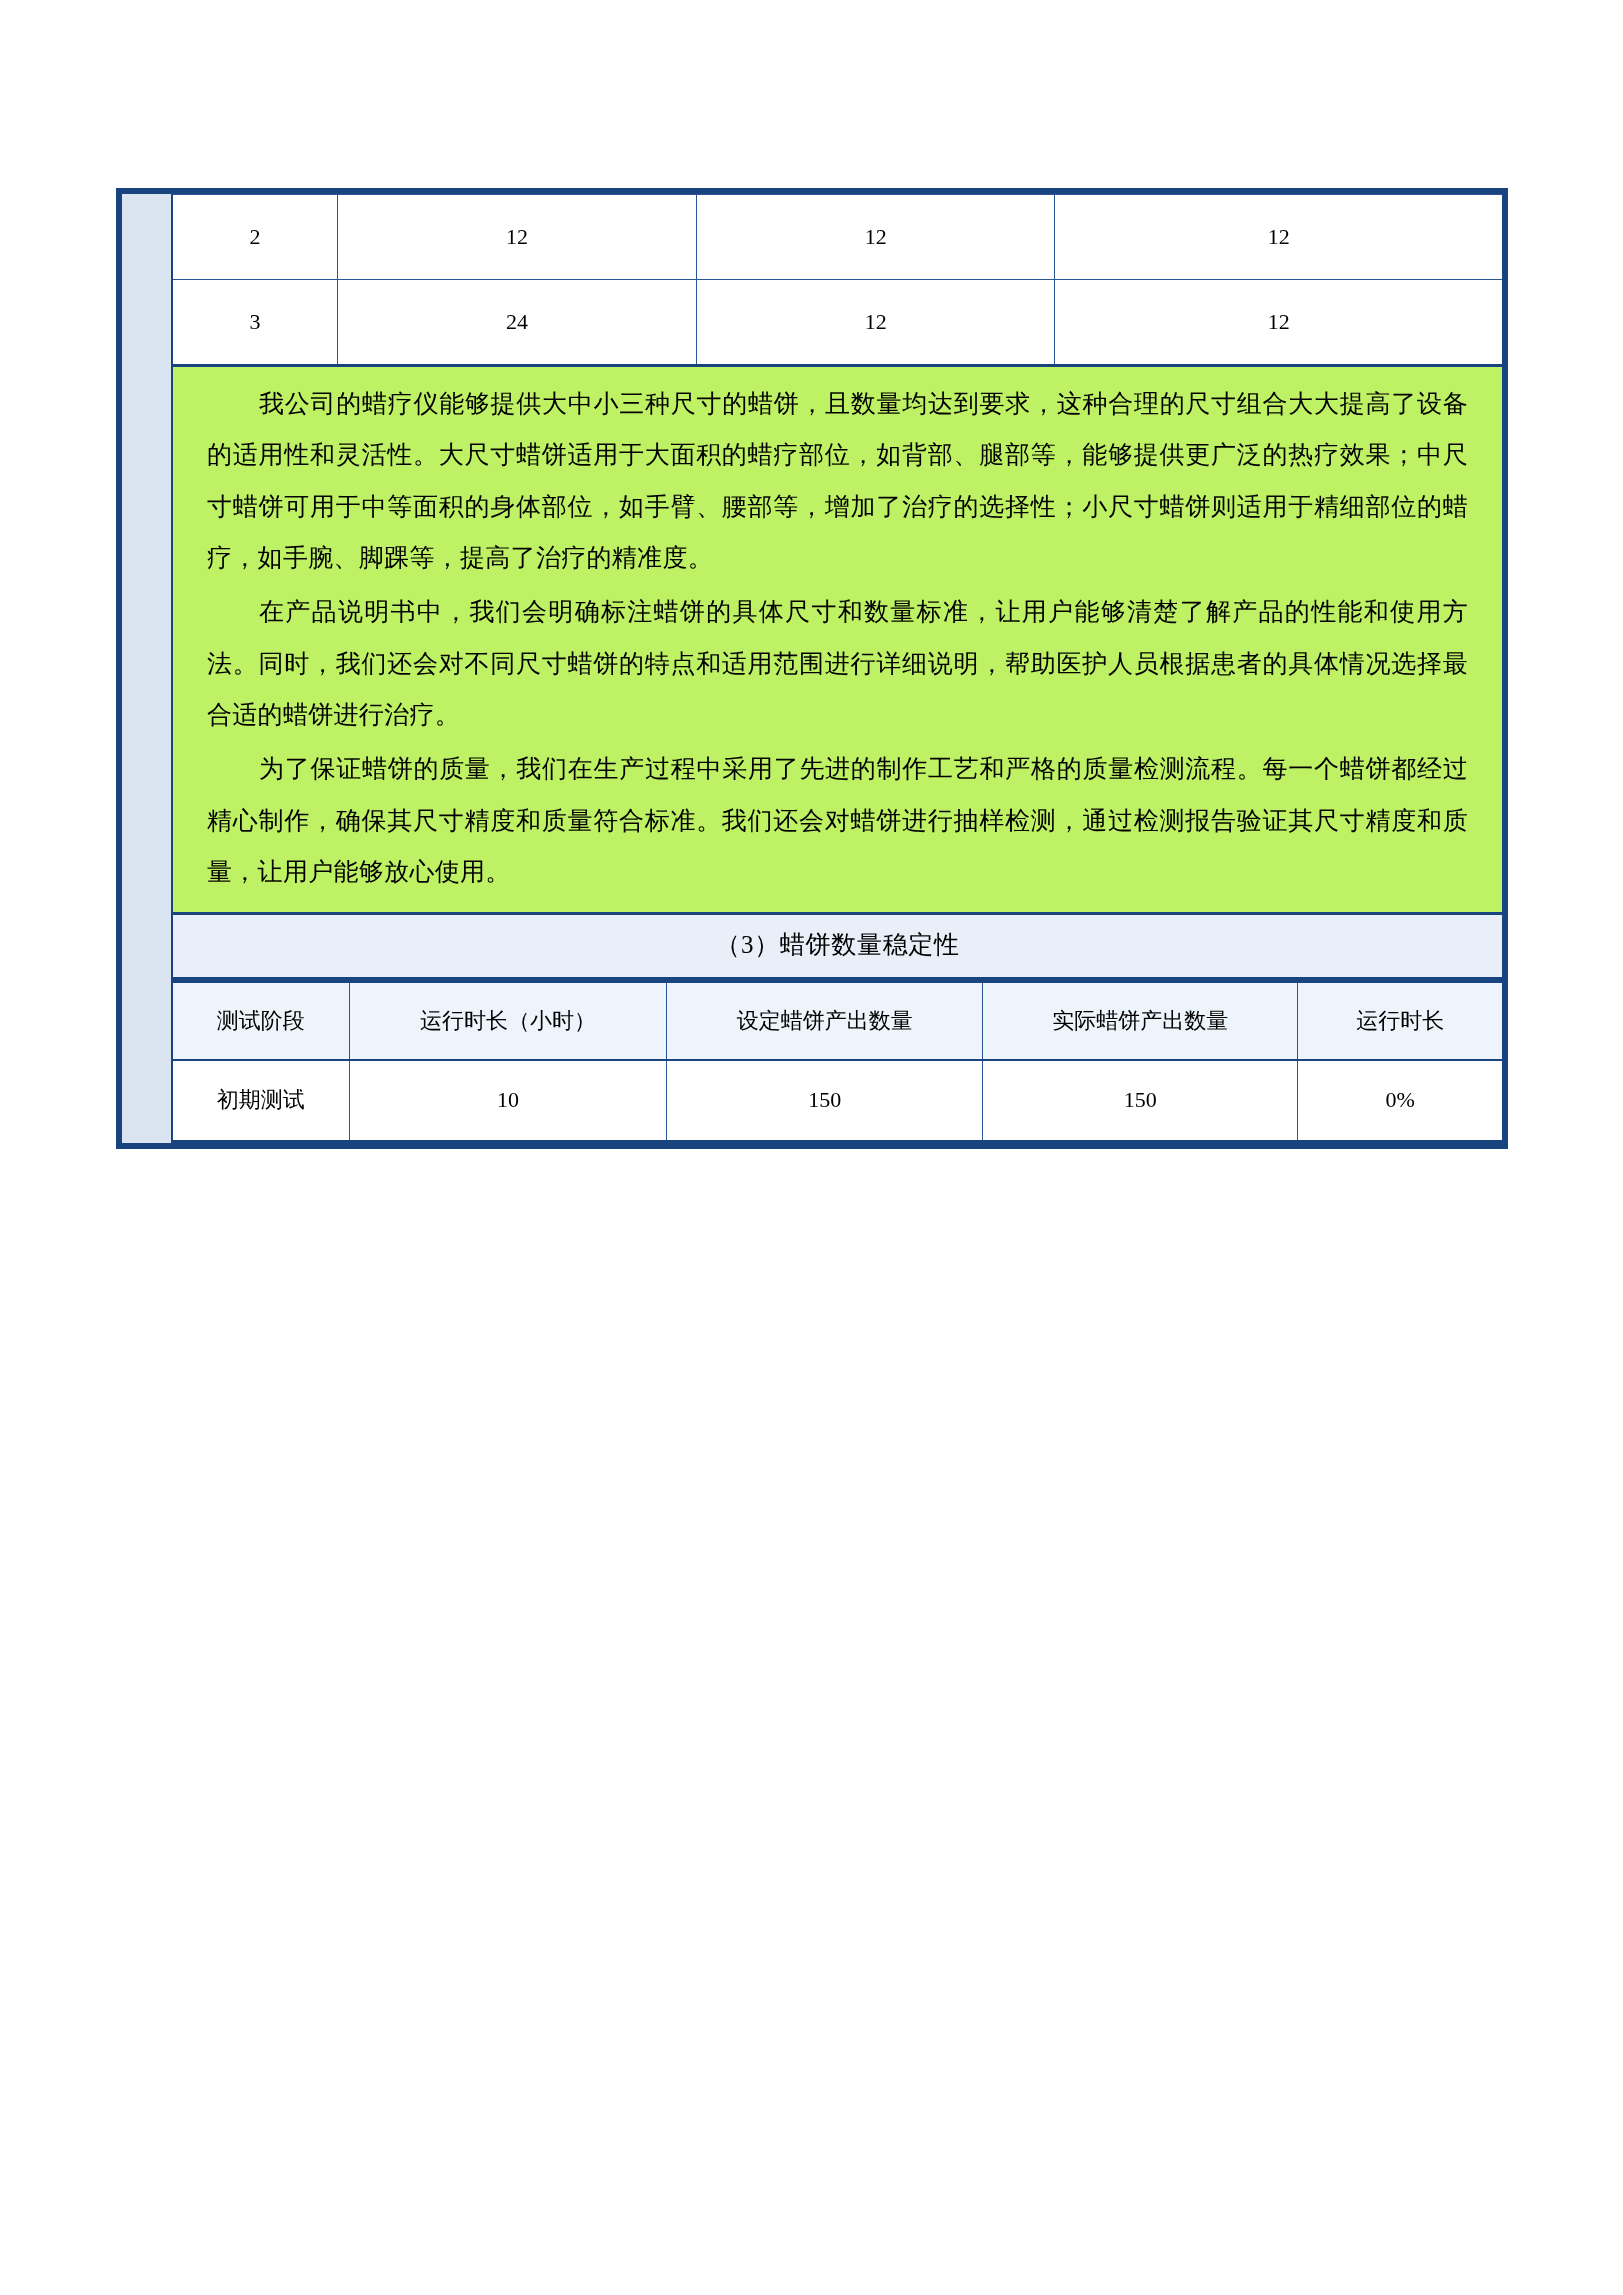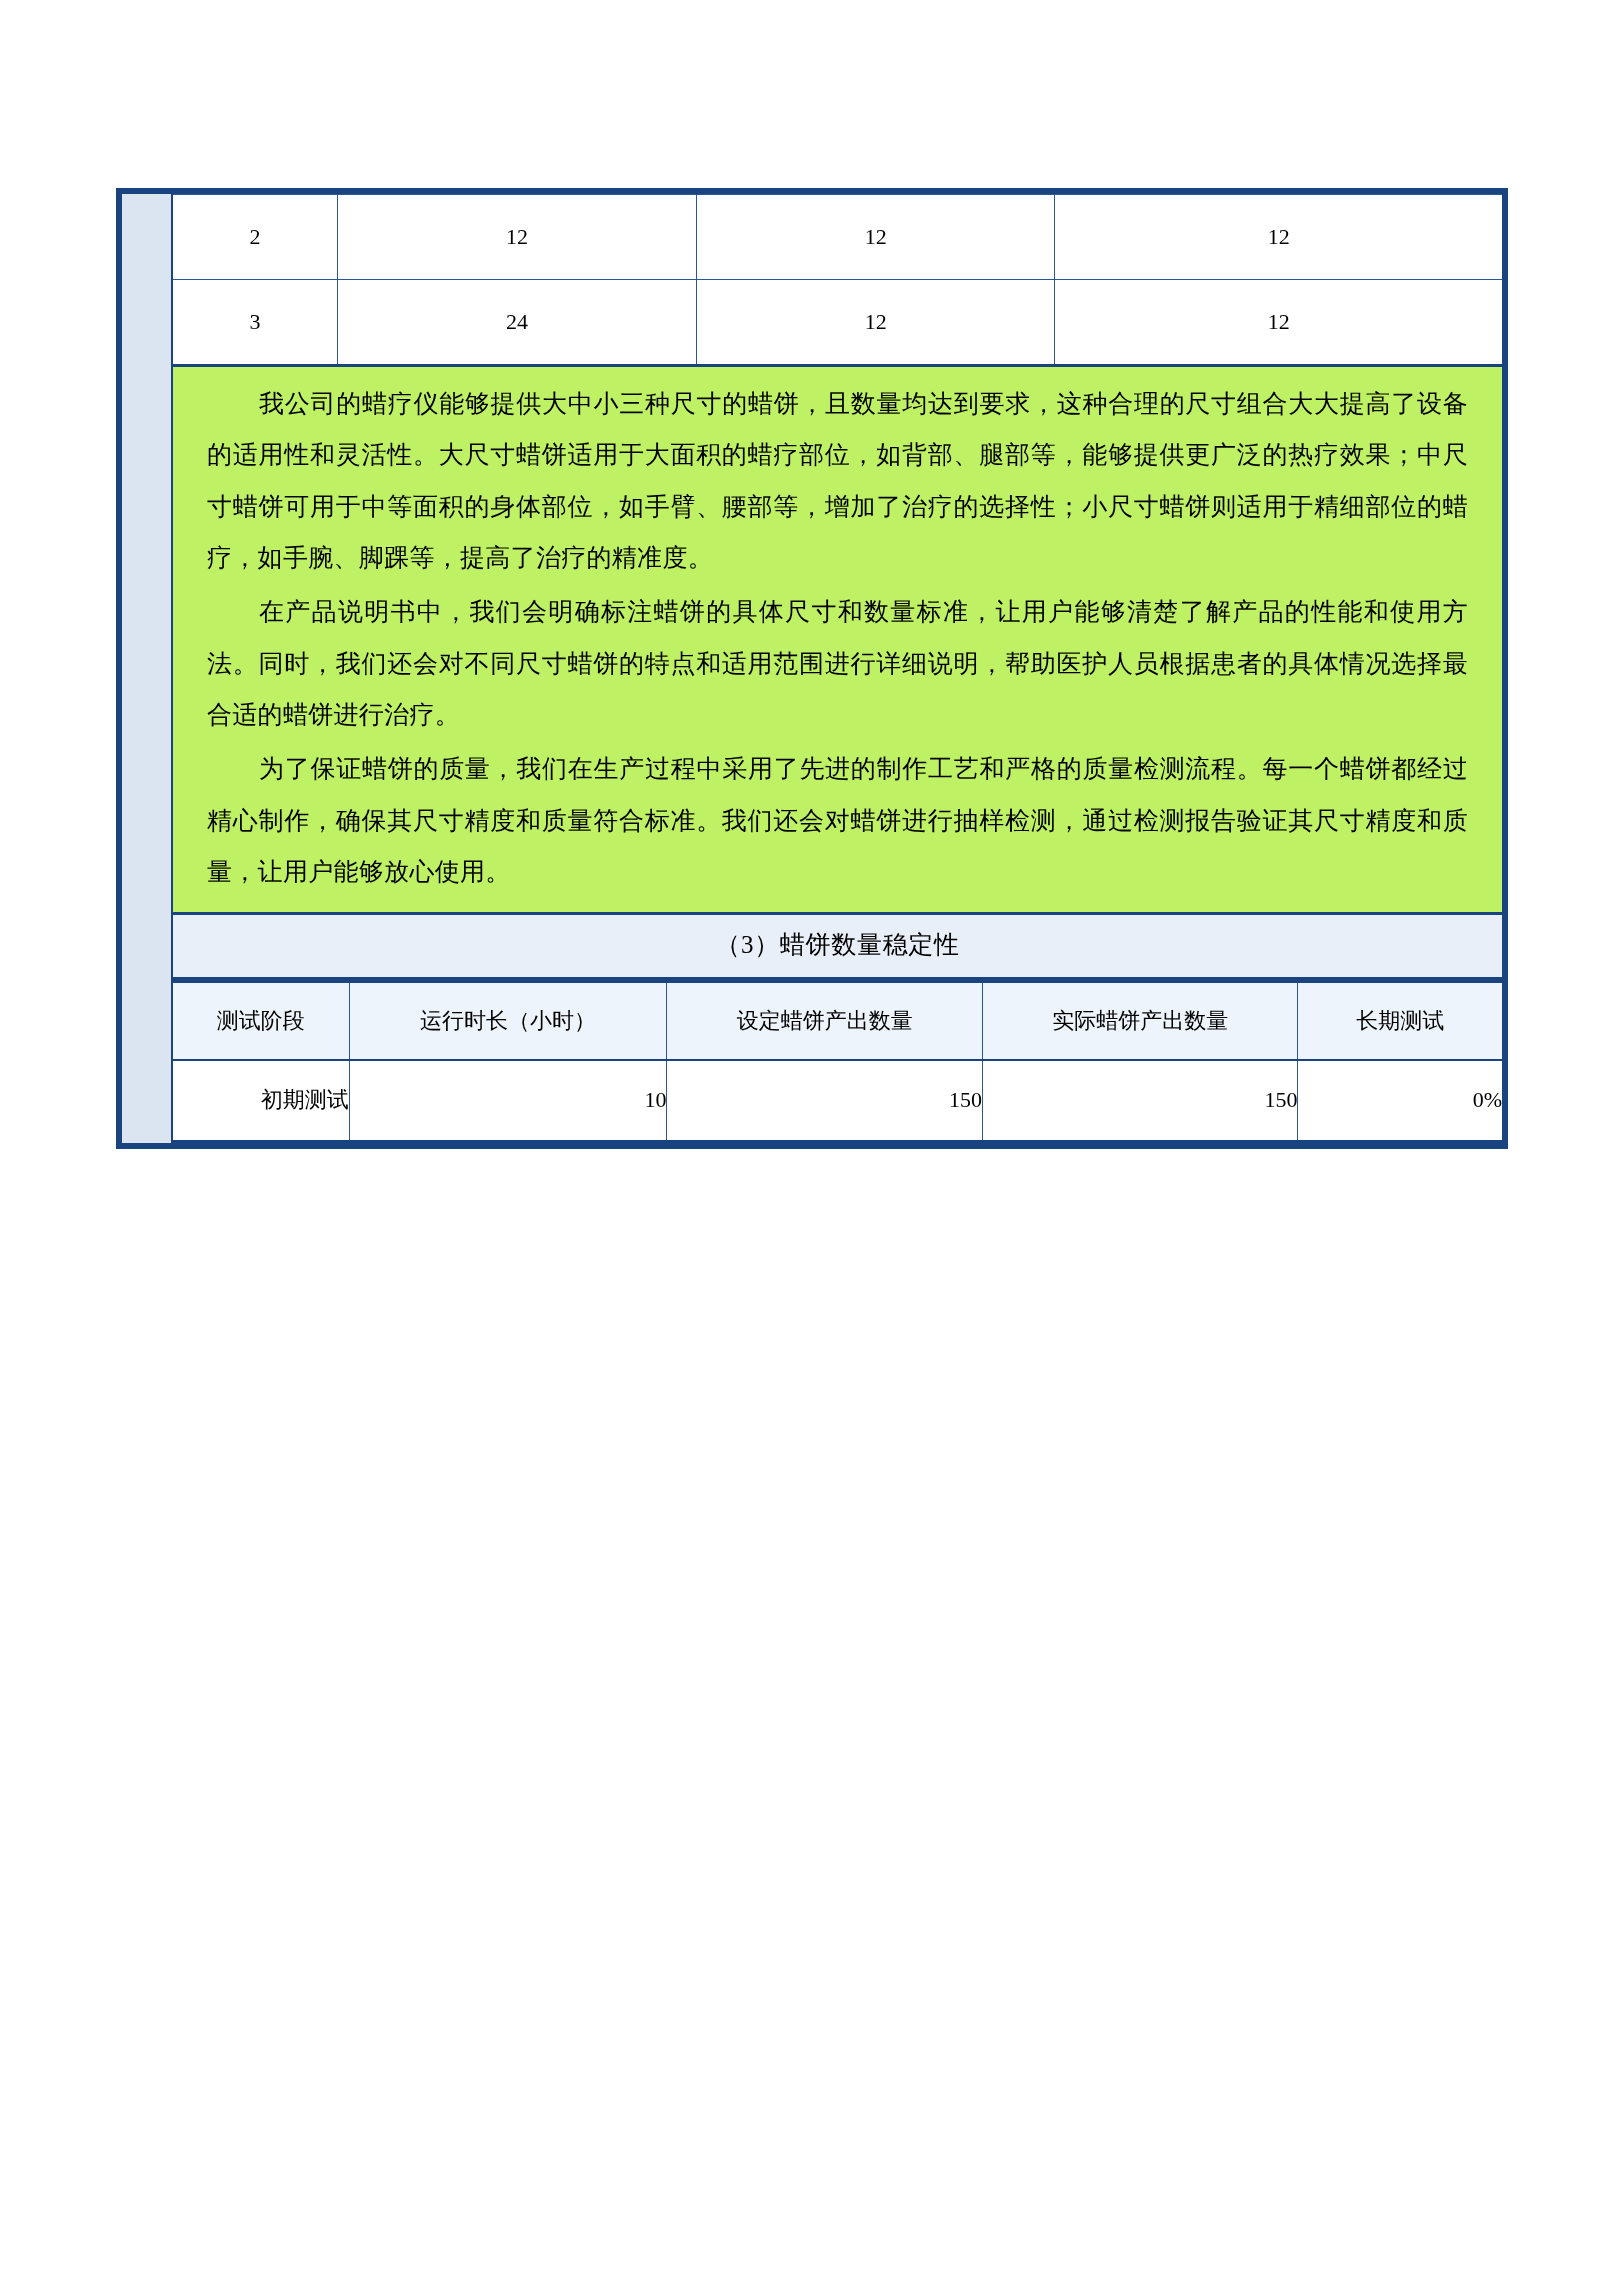--- a/index.html
+++ b/index.html
@@ -138,21 +138,21 @@
     height: 79px;
   }
   .report-table th {
     background: #eef4fb;
     height: 76px;
   }
   .report-table th:first-child,
   .report-table td:first-child { border-left: none; }
   .report-table th:last-child,
   .report-table td:last-child  { border-right: none; }
-  .report-table tbody tr:first-child td { border-top: 2.6px solid #194480; text-align: right; }
+  .report-table tbody tr:first-child td { border-top: 2.6px solid #194480; }
   .report-table tbody tr:last-child td  { border-bottom: 3.9px solid #194480; }
 
   
   .closing {
     padding: 14.4px 34px 22px 34px;
     background: #ffffff;
   }
   .closing p {
     margin: 0;
     font-size: 25px;
@@ -214,21 +214,21 @@
             <col class="r3">
             <col class="r4">
             <col class="r5">
         </colgroup>
         <thead>
           <tr>
             <th>测试阶段</th>
             <th>运行时长（小时）</th>
             <th>设定蜡饼产出数量</th>
             <th>实际蜡饼产出数量</th>
-            <th>长期测试</th>
+            <th>运行时长</th>
           </tr>
         </thead>
         <tbody>
           <tr>
             <td>初期测试</td>
             <td>10</td>
             <td>150</td>
             <td>150</td>
             <td>0%</td>
           </tr>

